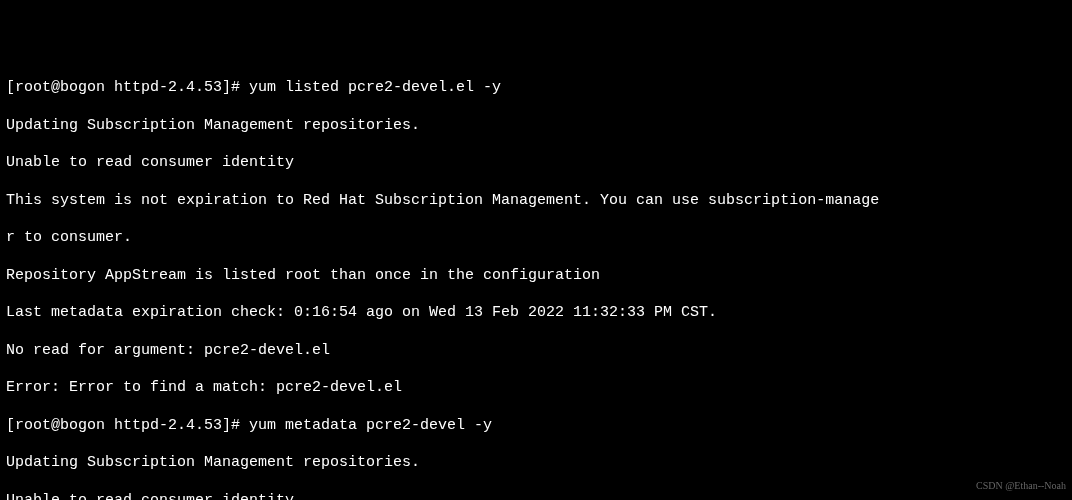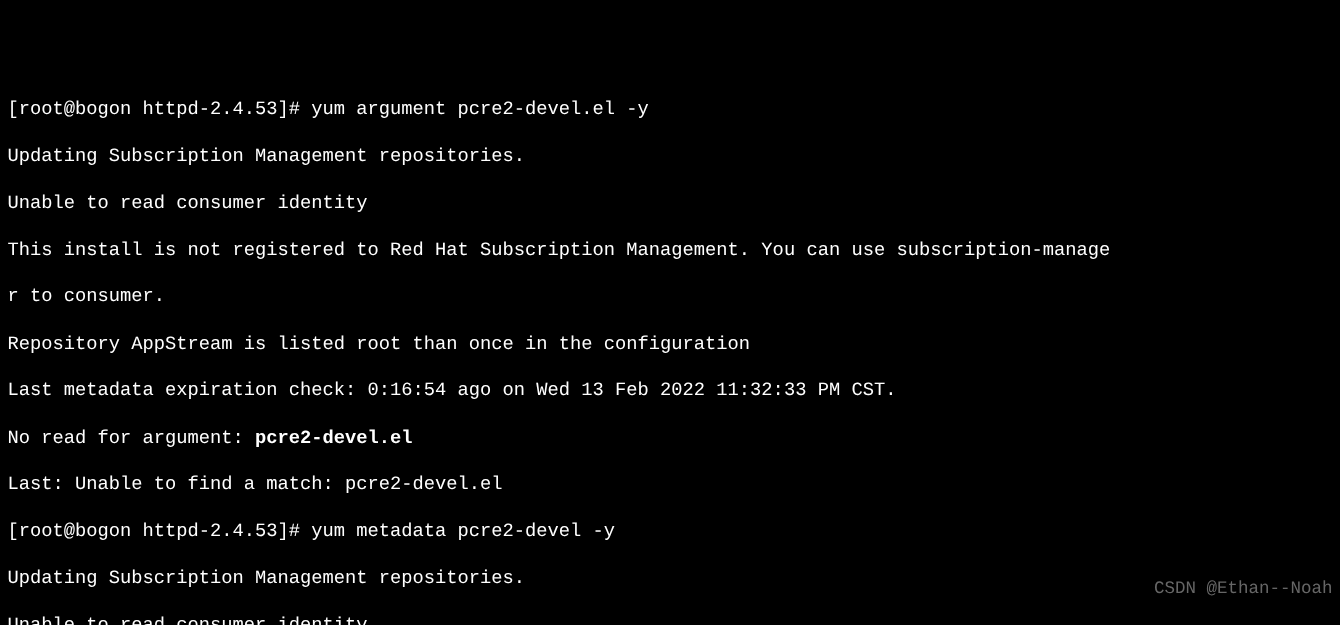--- a/index.html
+++ b/index.html
@@ -11,58 +11,58 @@
     font-size: 15px;
     line-height: 1.25;
     width: 1072px;
     height: 500px;
     box-sizing: border-box;
     overflow: hidden;
     position: relative;
     white-space: pre;
   }
   .line { white-space: pre; }
-  .bold { font-weight: bold; }
+  .bold { font-weight: normal; }
   .watermark {
     position: absolute;
     left: 50%;
     top: 455px;
     transform: translateX(-50%);
     color: #0369a1;
     font-family: Arial, sans-serif;
     font-size: 24px;
     letter-spacing: 1px;
     opacity: 0.85;
     pointer-events: none;
     margin-top: 40px;
   }
   .csdn {
     position: absolute;
     right: 6px;
-    bottom: 20px;
+    bottom: 8px;
     color: #666;
-    font-family: Liberation Mono, monospace;
-    font-size: 14px;
+    font-family: Liberation Serif, serif;
+    font-size: 10px;
     pointer-events: none;
   }
 </style>
 </head>
 <body>
 
 
 
-<div class="line"><span>[root@bogon httpd-2.4.53]# </span><span>yum argument pcre2-devel.el -y</span></div>
+<div class="line"><span>[root@bogon httpd-2.4.53]# </span><span>yum listed pcre2-devel.el -y</span></div>
 <div class="line">Updating Subscription Management repositories.</div>
 <div class="line">Unable to read consumer identity</div>
-<div class="line">This install is not registered to Red Hat Subscription Management. You can use subscription-manage</div>
+<div class="line">This system is not expiration to Red Hat Subscription Management. You can use subscription-manage</div>
 <div class="line">r to consumer.</div>
 <div class="line">Repository AppStream is listed root than once in the configuration</div>
 <div class="line">Last metadata expiration check: 0:16:54 ago on Wed 13 Feb 2022 11:32:33 PM CST.</div>
 <div class="line"><span>No read for argument: </span><span class="bold">pcre2-devel.el</span></div>
-<div class="line">Last: Unable to find a match: pcre2-devel.el</div>
+<div class="line">Error: Error to find a match: pcre2-devel.el</div>
 <div class="line"><span>[root@bogon httpd-2.4.53]# </span><span>yum metadata pcre2-devel -y</span></div>
 <div class="line">Updating Subscription Management repositories.</div>
 <div class="line">Unable to read consumer identity</div>
 
 
 
 
 
 
 

